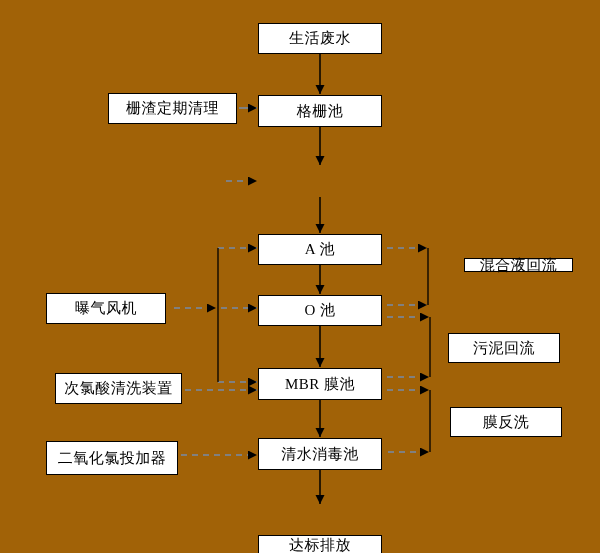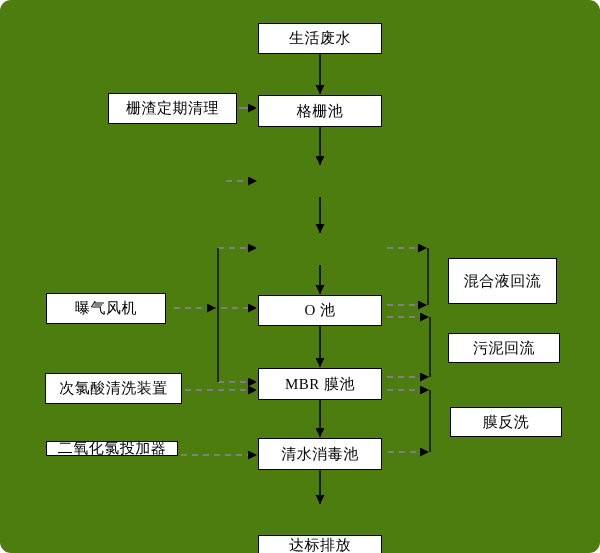--- a/index.html
+++ b/index.html
@@ -1,23 +1,22 @@
 <!DOCTYPE html>
 <html><head>
 <meta charset="utf-8">
 <style>
   html, body { margin: 0; padding: 0; background: #ffffff; }
   .stage {
     position: relative;
     width: 600px;
     height: 553px;
-    background: #4d7c0f;
+    background: #a16207;
     font-family: "Liberation Serif", "DejaVu Serif", serif;
     overflow: hidden;
-    border-radius: 11px;
   }
   .connectors {
     position: absolute;
     left: 0;
     top: 0;
   }
   .node {
     position: absolute;
     box-sizing: border-box;
     border: 1.5px solid #000000;
@@ -74,27 +73,28 @@
     <g stroke="#000000" stroke-width="1.3">
       <line x1="218" y1="248" x2="218" y2="382"></line>
       <line x1="428" y1="248" x2="428" y2="305"></line>
       <line x1="430" y1="317" x2="430" y2="377"></line>
       <line x1="430" y1="390" x2="430" y2="452"></line>
     </g>
   </svg>
 
   <div class="node" style="left:258px; top:23px;  width:124px; height:31px">生活废水</div>
   <div class="node" style="left:258px; top:95px;  width:124px; height:32px">格栅池</div>
+  <div class="node" style="left:258px; top:234px; width:124px; height:31px">A 池</div>
   <div class="node" style="left:258px; top:295px; width:124px; height:31px">O 池</div>
   <div class="node" style="left:258px; top:368px; width:124px; height:32px">MBR 膜池</div>
   <div class="node" style="left:258px; top:438px; width:124px; height:32px">清水消毒池</div>
   <div class="node" style="left:258px; top:535px; width:124px; height:20px">达标排放</div>
 
   <div class="node" style="left:108px; top:93px;  width:129px; height:31px">栅渣定期清理</div>
   <div class="node" style="left:46px;  top:293px; width:120px; height:31px">曝气风机</div>
-  <div class="node" style="left:45px;  top:373px; width:137px; height:31px">次氯酸清洗装置</div>
-  <div class="node" style="left:46px;  top:441px; width:132px; height:15px">二氧化氯投加器</div>
+  <div class="node" style="left:55px;  top:373px; width:127px; height:31px">次氯酸清洗装置</div>
+  <div class="node" style="left:46px;  top:441px; width:132px; height:34px">二氧化氯投加器</div>
 
-  <div class="node" style="left:448px; top:258px; width:109px; height:46px">混合液回流</div>
+  <div class="node" style="left:464px; top:258px; width:109px; height:14px">混合液回流</div>
   <div class="node" style="left:448px; top:333px; width:112px; height:30px">污泥回流</div>
   <div class="node" style="left:450px; top:407px; width:112px; height:30px">膜反洗</div>
 
 </div>
 
 </body></html>

